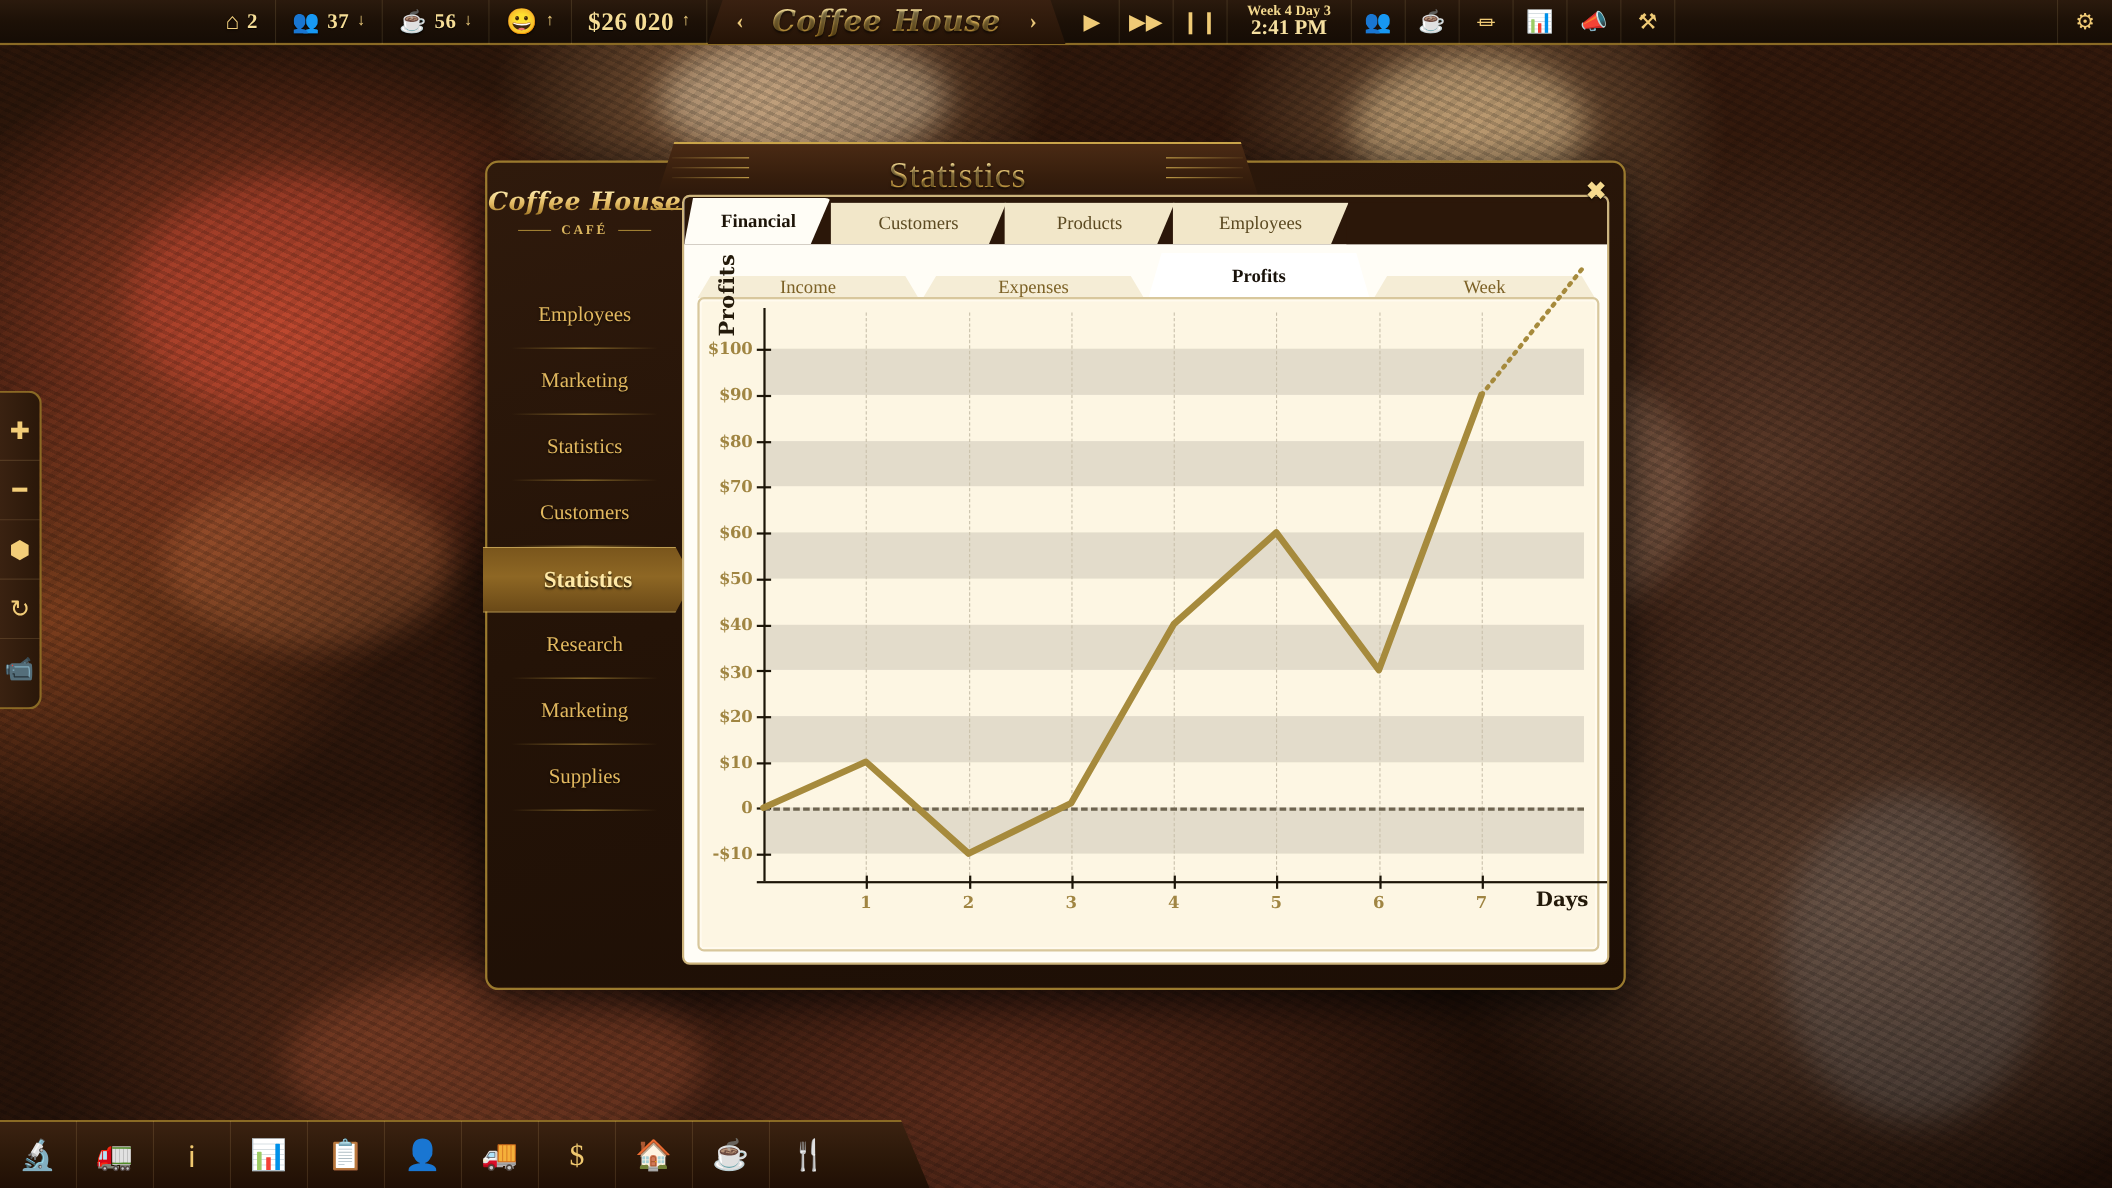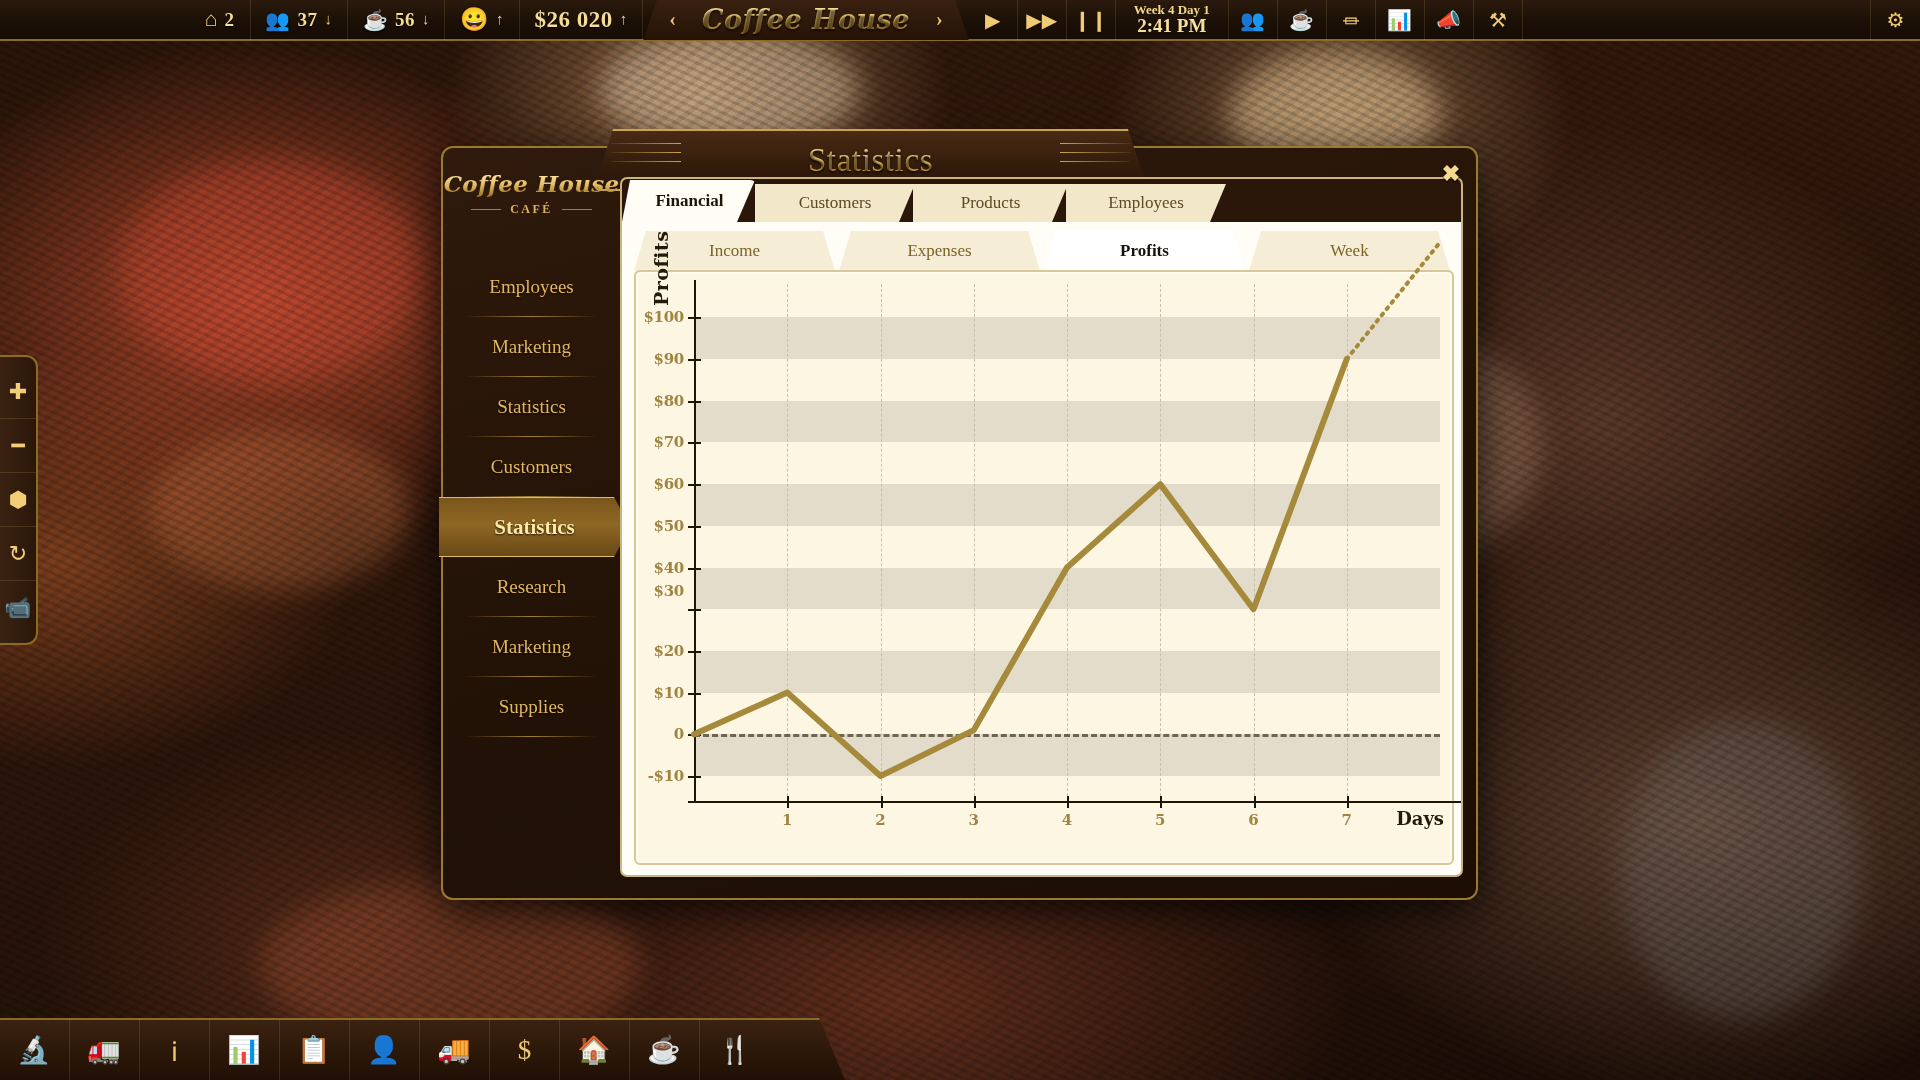--- a/index.html
+++ b/index.html
@@ -196,21 +196,21 @@
      border-radius:7px 7px 0 0;
      clip-path:polygon(8px 0, calc(100% - 2px) 0, calc(100% - 20px) 100%, 0 100%); z-index:2;}
   #tab1-w0{ width:135px; } #tab1-w1{ width:160px; }
   #tab1-w2{ width:155px; } #tab1-w3{ width:160px; }
   #tabs1-fill{ flex:1; height:38px; background:#2b1709; }
 
   
   #tabs2{ position:absolute; left:12px; top:50px; width:820px; height:42px;
      display:flex; align-items:flex-end; }
   .tab2{
-    height:40px; flex:1; margin-right:4px;
+    height:20px; flex:1; margin-right:4px;
     display:flex;align-items:center;justify-content:center;
     background:#f5edd6; color:#7d6227; font-size:17px;
     border-radius:10px 10px 0 0;
     clip-path:polygon(12px 0, calc(100% - 12px) 0, 100% 100%, 0 100%);
     cursor:pointer;
   }
   .tab2.active{ background:#ffffff; color:#19120a; font-weight:bold; height:41px; }
 
   
   #chartcard{
@@ -298,21 +298,21 @@
       <span>▶</span>
     </div>
   <div class="tb-icobtn">
       <span>▶▶</span>
     </div>
   <div class="tb-icobtn">
       <span>❙❙</span>
     </div>
 
   <div class="tb-seg" id="tb-clock">
-    <span class="wk">Week 4 Day 1</span>
+    <span class="wk">Week 4 Day 3</span>
     <span class="tm">2:41 PM</span>
   </div>
 
   <div class="tb-icobtn">
       <span>👥</span>
     </div>
   <div class="tb-icobtn">
       <span>☕</span>
     </div>
   <div class="tb-icobtn">
@@ -507,21 +507,21 @@
             <div class="ylab" style="top: 116.742px;">$80</div>
             <div class="ytick" style="top: 158.435px;"></div>
             <div class="ylab" style="top: 158.435px;">$70</div>
             <div class="ytick" style="top: 200.129px;"></div>
             <div class="ylab" style="top: 200.129px;">$60</div>
             <div class="ytick" style="top: 241.823px;"></div>
             <div class="ylab" style="top: 241.823px;">$50</div>
             <div class="ytick" style="top: 283.516px;"></div>
             <div class="ylab" style="top: 283.516px;">$40</div>
             <div class="ytick" style="top: 325.21px;"></div>
-            <div class="ylab" style="top: 307px;">$30</div>
+            <div class="ylab" style="top: 327px;">$30</div>
             <div class="ytick" style="top: 366.903px;"></div>
             <div class="ylab" style="top: 366.903px;">$20</div>
             <div class="ytick" style="top: 408.597px;"></div>
             <div class="ylab" style="top: 408.597px;">$10</div>
             <div class="ytick" style="top: 450.29px;"></div>
             <div class="ylab" style="top: 450.29px;">0</div>
             <div class="ytick" style="top: 491.984px;"></div>
             <div class="ylab" style="top: 491.984px;">-$10</div>
           </div>
         <div id="zeroline" style="top: 450.29px;"></div>

